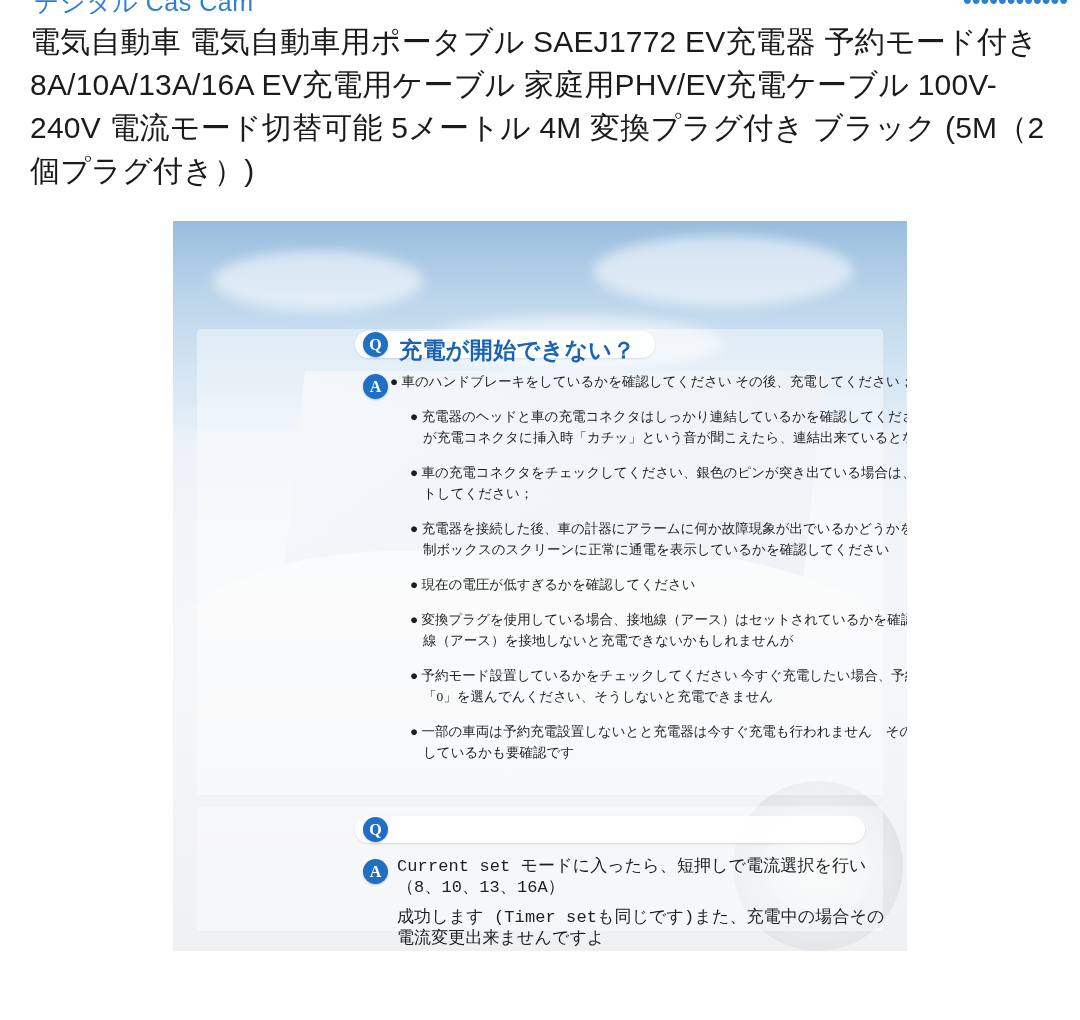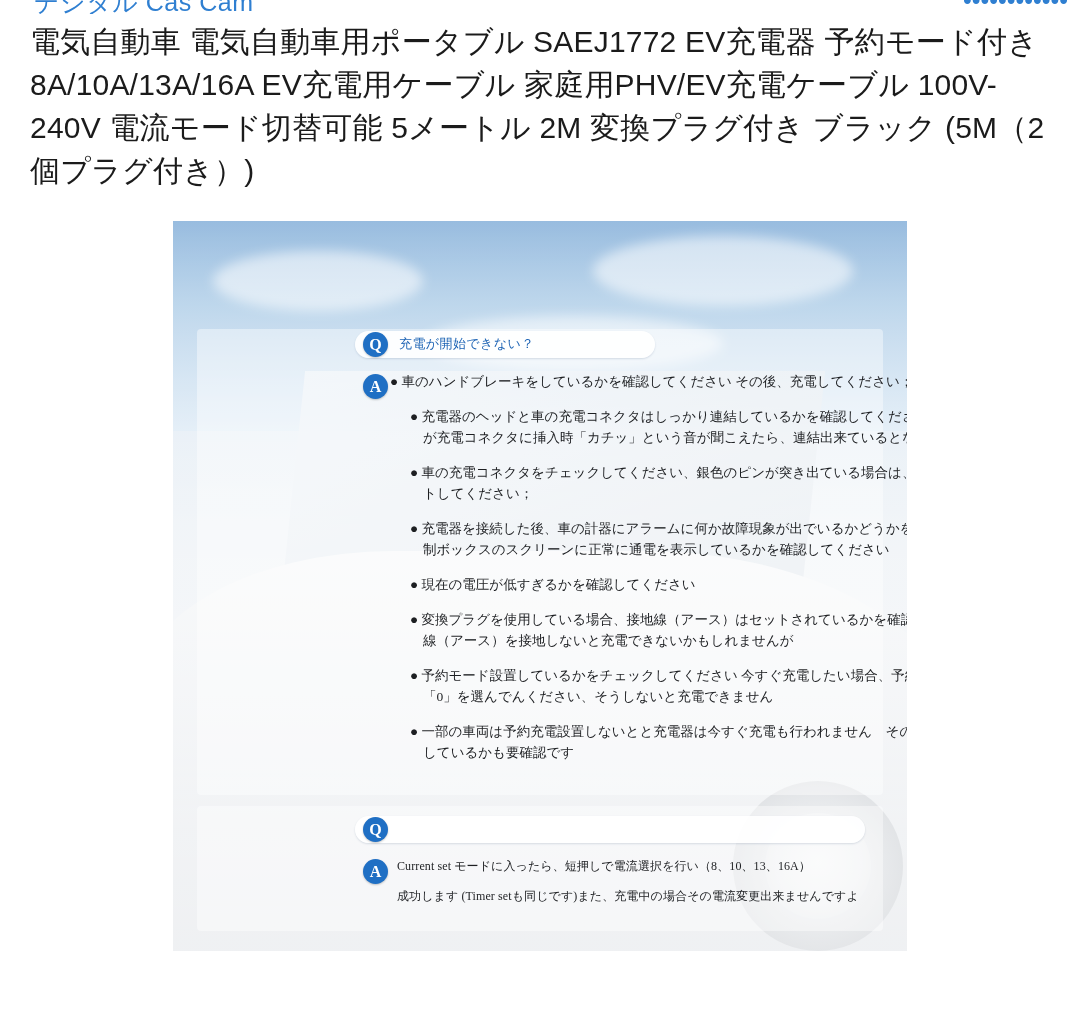--- a/index.html
+++ b/index.html
@@ -161,30 +161,30 @@
   .q-pill {
     position: absolute;
     height: 27px;
     background: rgba(255,255,255,0.92);
     border-radius: 14px;
     box-shadow: 0 1px 2px rgba(60,90,130,0.18);
   }
   .q-text {
     position: absolute;
     font-family: "Liberation Serif", serif;
-    font-weight: normal;
-    font-size: 13px;
+    font-weight: bold;
+    font-size: 23px;
     color: #1b62b4;
     white-space: nowrap;
     letter-spacing: 0.4px;
   }
   .a-text {
     position: absolute;
-    font-family: Liberation Serif, serif;
-    font-size: 12px;
+    font-family: Liberation Mono, monospace;
+    font-size: 17px;
     line-height: 21px;
     color: #1d1f22;
     letter-spacing: 0.1px;
   }
 
   
   #q1-pill { left: 182px; top: 110px; width: 300px; }
   #q1-badge { left: 190px; top: 111px; }
   #q1-text  { left: 226px; top: 114px; }
   #a1-badge { left: 190px; top: 153px; }
@@ -213,21 +213,21 @@
 </head>
 <body>
 
 <div class="page">
 
   <div class="top-strip">
     <div class="top-link">デジタル Cas Cam</div>
     <div class="top-link-right">••••••••••••</div>
   </div>
 
-  <div class="product-title">電気自動車 電気自動車用ポータブル SAEJ1772 EV充電器 予約モード付き8A/10A/13A/16A EV充電用ケーブル 家庭用PHV/EV充電ケーブル 100V-240V 電流モード切替可能 5メートル 2M 変換プラグ付き ブラック (5M（2個プラグ付き）)</div>
+  <div class="product-title">電気自動車 電気自動車用ポータブル SAEJ1772 EV充電器 予約モード付き8A/10A/13A/16A EV充電用ケーブル 家庭用PHV/EV充電ケーブル 100V-240V 電流モード切替可能 5メートル 4M 変換プラグ付き ブラック (5M（2個プラグ付き）)</div>
 
   <div class="faq-image">
     <div class="bg-sky"></div>
     <div class="bg-cloud" style="left:40px; top:30px; width:210px; height:60px;"></div>
     <div class="bg-cloud" style="left:420px; top:15px; width:260px; height:70px;"></div>
     <div class="bg-cloud" style="left:250px; top:95px; width:300px; height:55px;"></div>
     <div class="bg-windshield"></div>
     <div class="bg-carbody"></div>
     <div class="bg-wheel"></div>
     <div class="bg-wheel-inner"></div>

